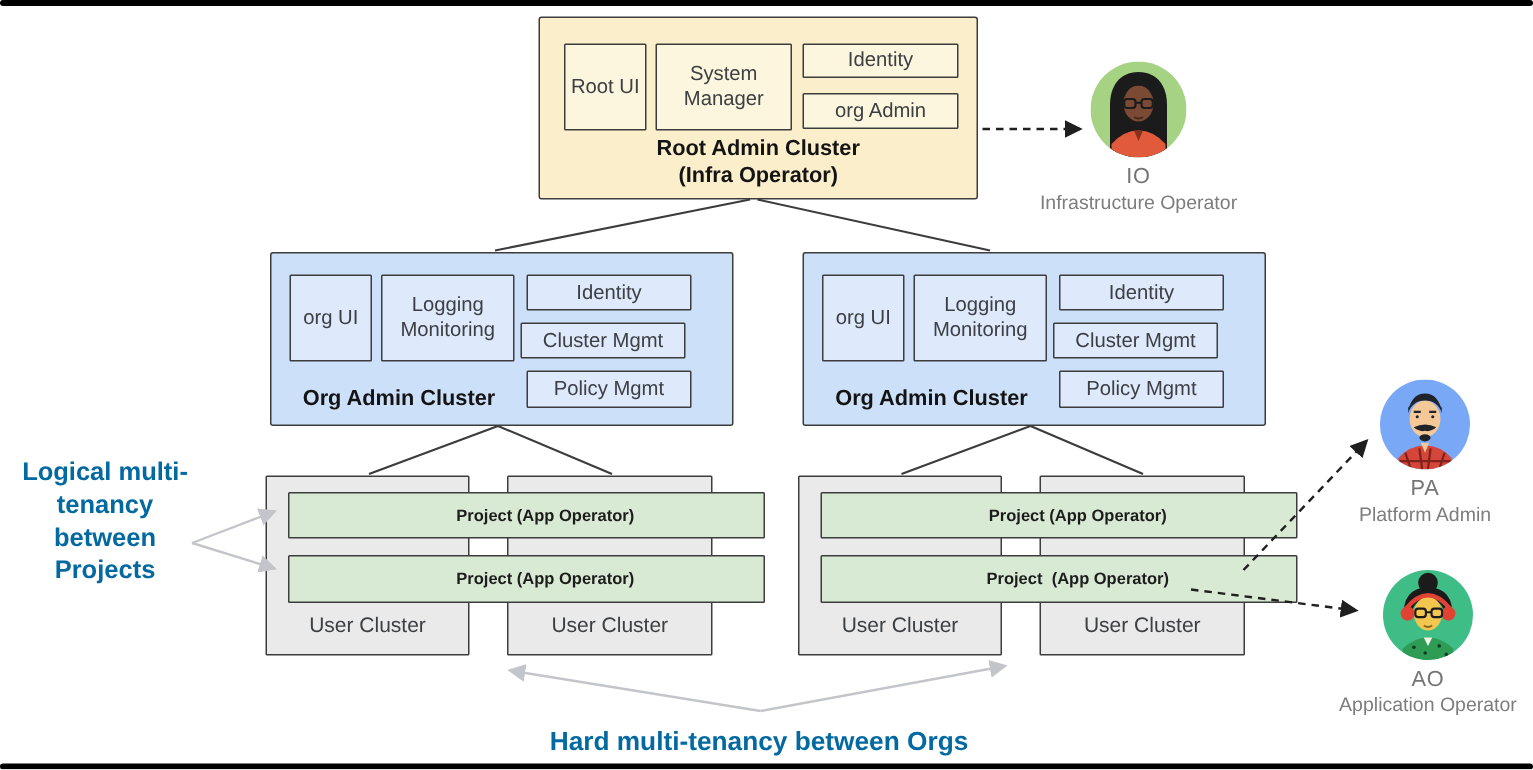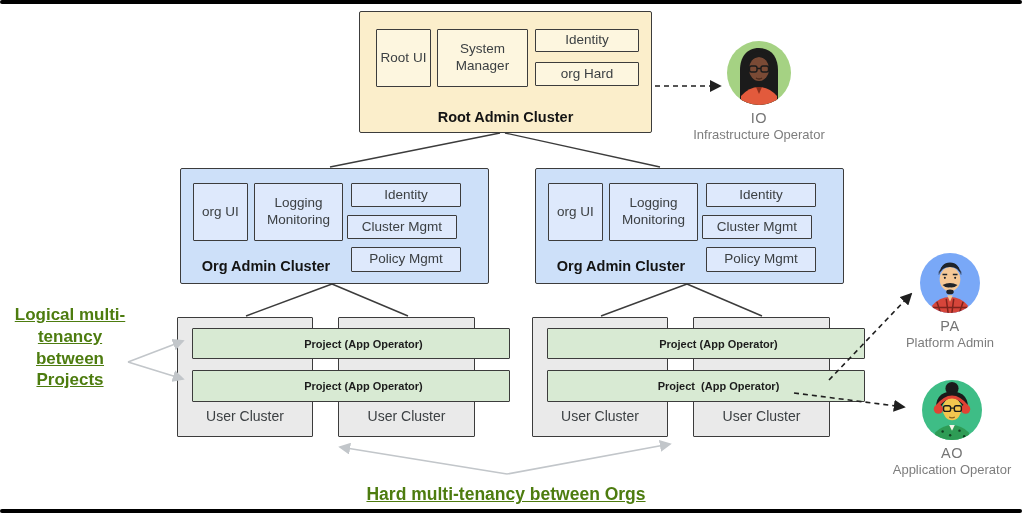--- a/index.html
+++ b/index.html
@@ -56,21 +56,21 @@
     display:flex; align-items:flex-end; justify-content:center;
     font-size:14px; color:#3C4043; padding-bottom:12px;
   }
   .project {
     position:absolute; width:318px; height:31px; background:var(--project-fill,#D8EAD3);
     border:1.5px solid var(--border,#3C3C3C); border-radius:1px; z-index:3;
     display:flex; align-items:center; justify-content:center;
     font-weight:bold; font-size:11px; color:#1c1c1c; white-space:pre-wrap;padding-left:25px;
   }
 
-  .annotation { position:absolute; font-weight:bold; color:#4d7c0f; text-align:center; z-index:2;text-decoration:underline; }
+  .annotation { position:absolute; font-weight:bold; color:#0369a1; text-align:center; z-index:2; }
   .annotation.left { left:6px; top:304px; width:128px; font-size:17px; line-height:1.28; }
   .annotation.bottom { left:300px; top:484px; width:412px; font-size:17.5px;text-align:center; }
 
   .persona { position:absolute; width:180px; text-align:center; z-index:4; }
   .persona.io { left:669px; top:41px; }
   .persona.pa { left:860px; top:253px; }
   .persona.ao { left:862px; top:380px; }
   .persona svg { display:block; margin:0 auto; }
   .persona .p-name { margin-top:5px; font-size:14.5px; color:#757575; letter-spacing:0.5px; }
   .persona .p-role { margin-top:1px; font-size:13px; color:#7d7d7d; }
@@ -104,23 +104,24 @@
     <path class="gray-line" d="M507,474 L670,444" marker-end="url(#ah-gray)"></path>
     <path class="dash-line" d="M655,86 L720,86" marker-end="url(#ah-black)"></path>
     <path class="dash-line" d="M829,380 L911,294" marker-end="url(#ah-black)"></path>
     <path class="dash-line" d="M794,393 L904,407" marker-end="url(#ah-black)"></path>
   </svg>
 
   <div class="cluster root">
     <div class="comp c-ui">Root UI</div>
     <div class="comp c-mgr">System Manager</div>
     <div class="comp c-id-r">Identity</div>
-    <div class="comp c-orgmgmt">org Hard</div>
+    <div class="comp c-orgmgmt">org Admin</div>
     <div class="cluster-label">
       <div>Root Admin Cluster</div>
+      <div>(Infra Operator)</div>
     </div>
   </div>
 
   <div class="cluster org org-left">
     <div class="comp o-ui">org UI</div>
     <div class="comp o-log">Logging Monitoring</div>
     <div class="comp o-id">Identity</div>
     <div class="comp o-cm">Cluster Mgmt</div>
     <div class="comp o-pm">Policy Mgmt</div>
     <div class="cluster-label">Org Admin Cluster</div>

